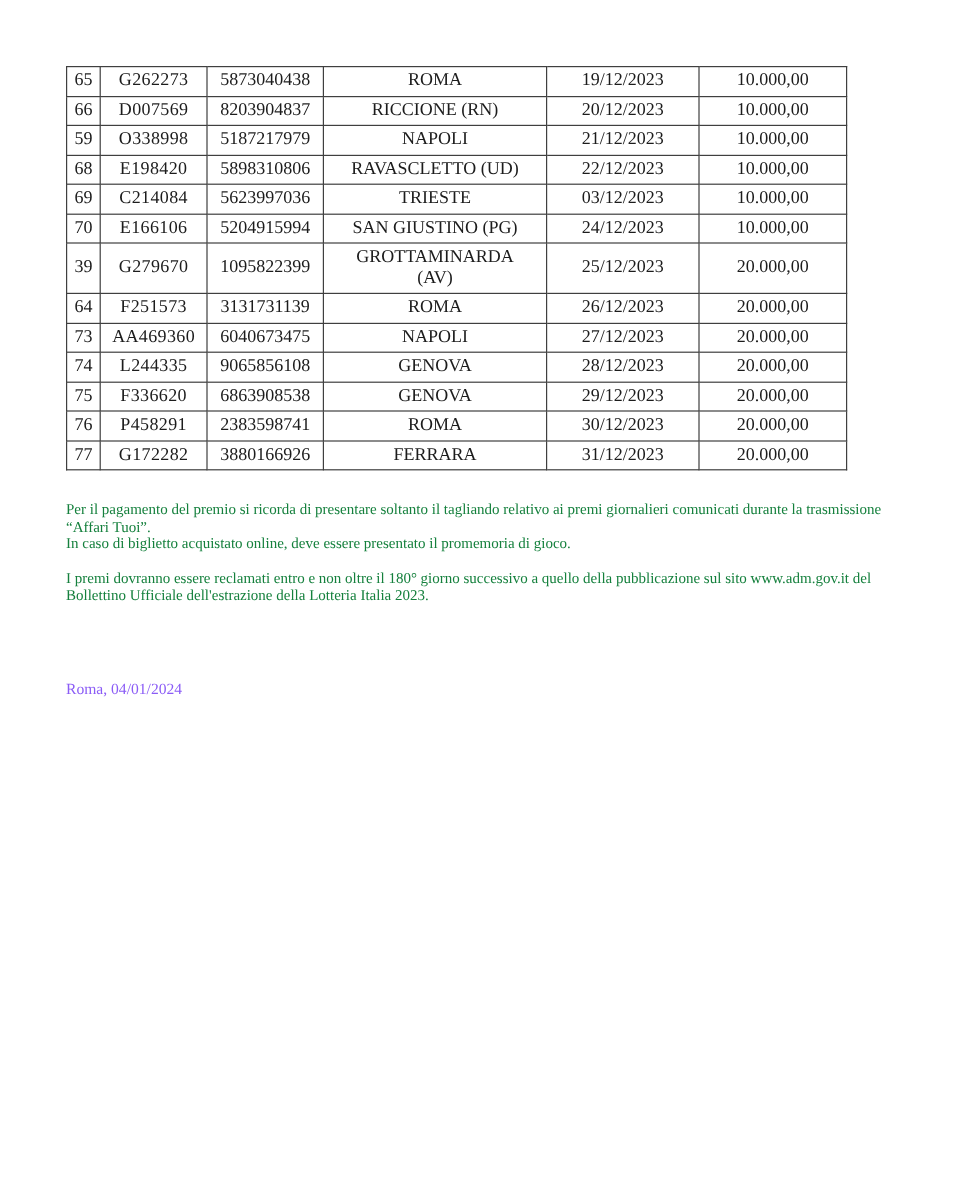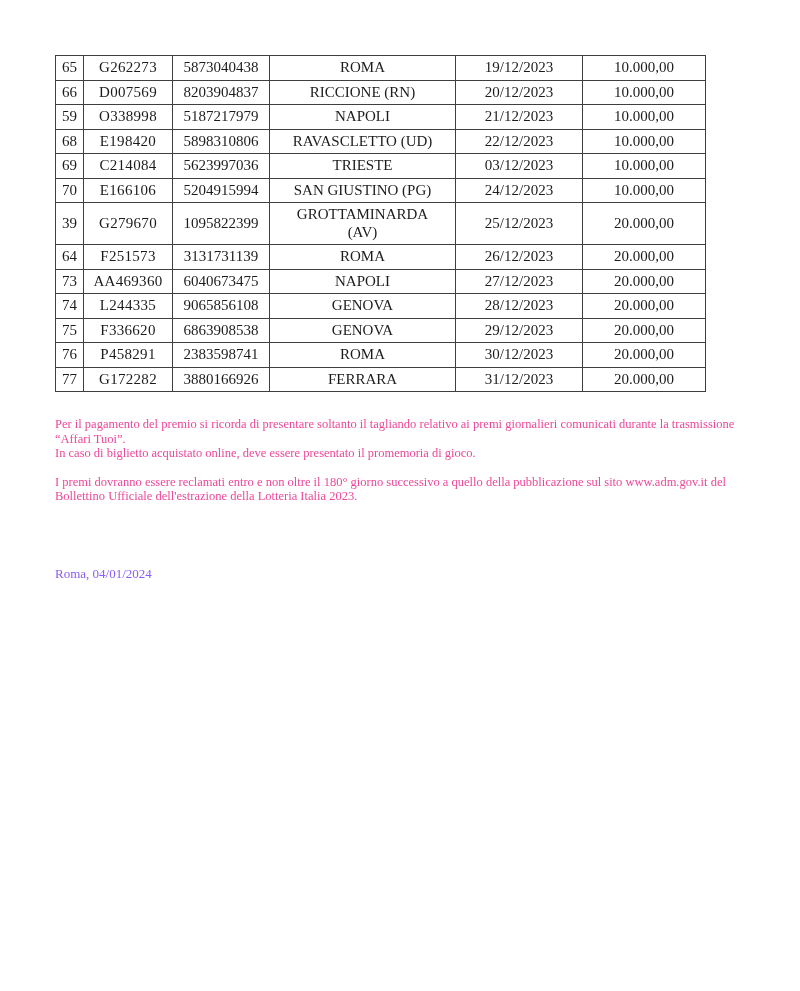--- a/index.html
+++ b/index.html
@@ -37,21 +37,21 @@
   }
   td.col-serie { font-weight: normal; letter-spacing: 0.3px; }
   td.col-luogo { white-space: pre-line; }
   .notes {
     position: absolute;
     left: 55px;
     top: 417px;
     width: 735px;
     font-size: 12.5px;
     line-height: 14.6px;
-    color: #ec4899;
+    color: #15803d;
   }
   .notes p {
     margin: 0 0 14px 0;
     white-space: pre-line;
   }
   .place-date {
     position: absolute;
     left: 55px;
     top: 566px;
     font-size: 13px;

